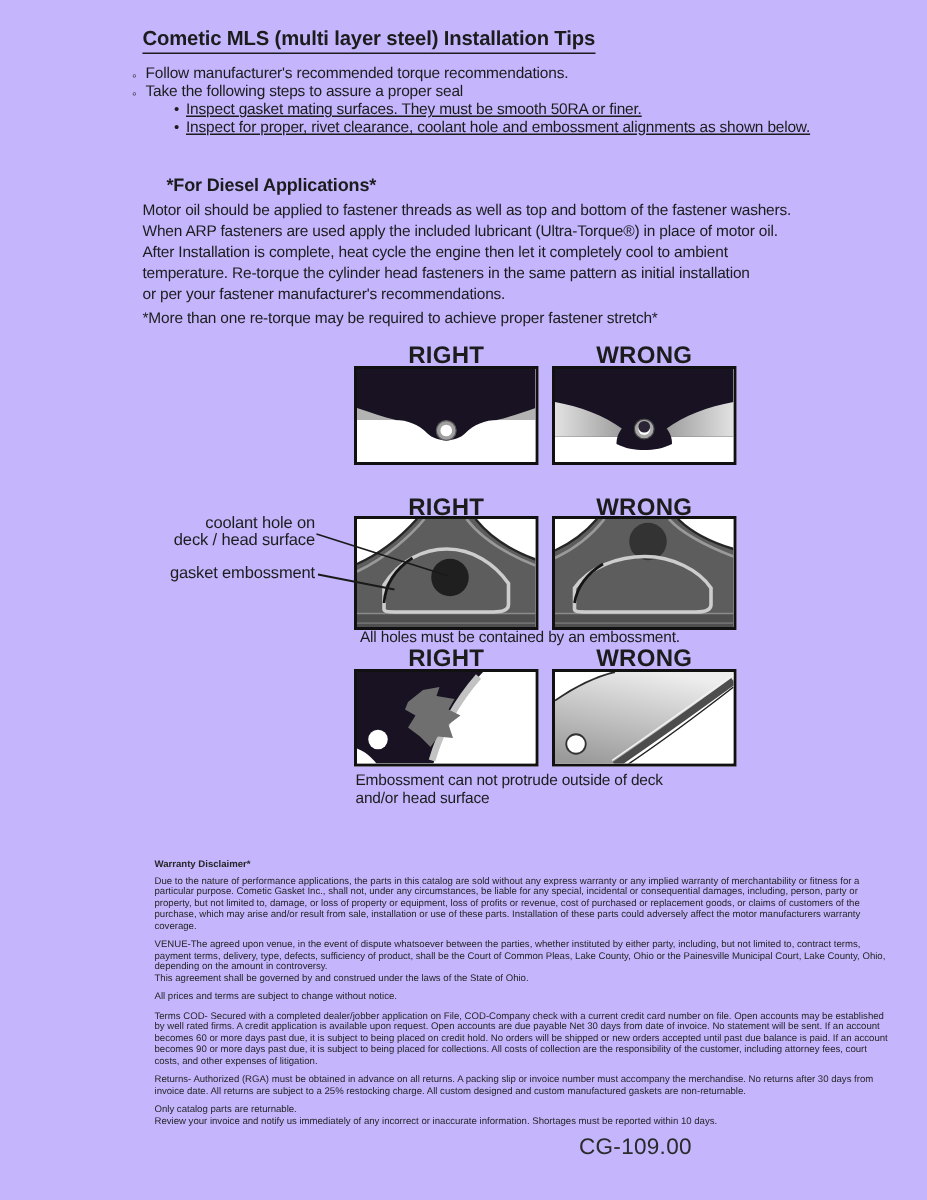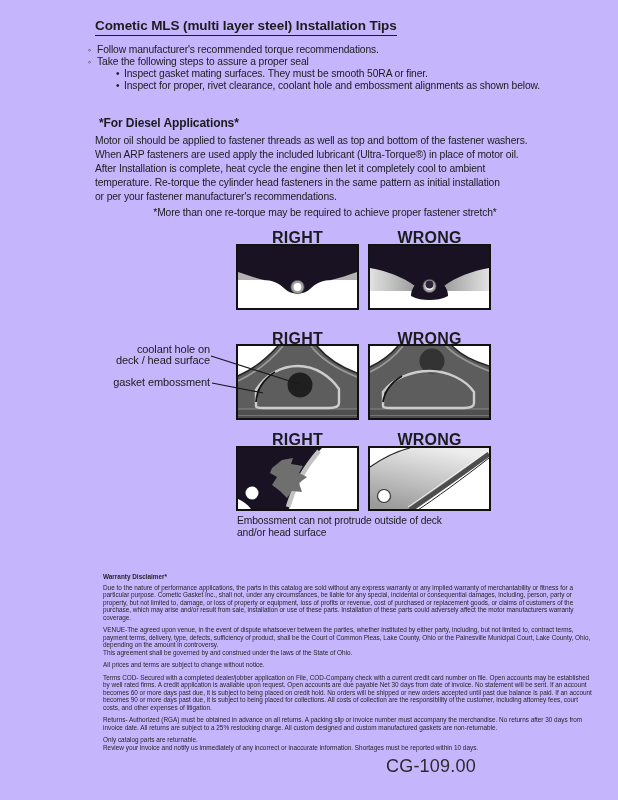--- a/index.html
+++ b/index.html
@@ -10,36 +10,36 @@
   }
   .abs{position:absolute;}
   .doc-title{
     left:95px;top:18px;font-size:13.5px;font-weight:bold;
     border-bottom:1.6px solid #1c1c1c;padding-bottom:2px;letter-spacing:-0.1px;
     display:inline-block;
   }
   .tips{left:88px;top:44px;font-size:10.3px;letter-spacing:-0.12px;line-height:12px;}
   .tip-row{white-space:nowrap;}
   .tip-marker{display:inline-block;width:9px;font-size:9px;vertical-align:top;line-height:12px;}
-  .tip-sub{padding-left:28px;}
+  .tip-sub{padding-left:28px;text-decoration:underline;}
   .tip-sub .tip-marker{width:8px;font-size:10px;}
-  .diesel-h{left:99px;top:116px;font-size:12px;font-weight:bold;letter-spacing:-0.1px;}
+  .diesel-h{left:111px;top:116px;font-size:12px;font-weight:bold;letter-spacing:-0.1px;}
   .bodytext{font-size:10.3px;letter-spacing:-0.12px;line-height:14px;white-space:pre-line;}
   .p1{left:95px;top:134px;width:460px;}
   .p2{left:95px;top:162px;width:460px;}
-  .pnote{left:95px;top:206px;width:460px;text-align:center;}
+  .pnote{left:95px;top:206px;width:460px;}
   .dlabel{font-size:16px;font-weight:bold;letter-spacing:0.2px;text-align:center;width:123px;}
   .dbox{width:119px;height:auto;border:2px solid #111;background:#fff;line-height:0;}
   .dbox svg{display:block;}
   .dcaption{font-size:10.3px;letter-spacing:-0.12px;line-height:11.5px;white-space:pre-line;}
   .annot{font-size:11px;letter-spacing:-0.1px;line-height:11px;text-align:right;}
   .legal{left:103px;top:573px;width:492px;font-size:6.4px;line-height:7.5px;letter-spacing:0;color:#262626;}
   .legal p{margin:0 0 5px 0;white-space:pre-line;}
   .legal .lh{font-weight:bold;margin:0 0 3px 0;}
-  .doc-code{left:386px;top:756px;font-size:18px;color:#2b2b2b;letter-spacing:0.2px;}
+  .doc-code{left:386px;top:756px;font-size:15px;color:#2b2b2b;letter-spacing:0.2px;}
 </style>
 </head>
 <body>
 
 <div class="page">
 
   <div class="abs doc-title">Cometic MLS (multi layer steel) Installation Tips</div>
 
   <div class="abs tips">
     <div class="tip-row"><span class="tip-marker">◦</span><span>Follow manufacturer's recommended torque recommendations.</span></div>
@@ -137,20 +137,21 @@
       <path d="M13,60 L13,46 C23,32 42,25 60,25 C78,25 96,34 104,46 L104,57 C104,60.5 100,62 94,62 L20,62 C15,62 13,61.5 13,60 Z" stroke="#cdcdcd" stroke-width="2.4" fill="none"></path>
       <path d="M13,56 C15,44 22,36 32,30" stroke="#151515" stroke-width="1.8" fill="none"></path>
     </svg>
   </div>
 
   <svg class="abs" style="left:115px;top:340px;pointer-events:none;" width="260" height="80" viewBox="0 0 260 80">
     <line x1="96" y1="16" x2="184" y2="44" stroke="#1a1a1a" stroke-width="1.2"></line>
     <line x1="97" y1="43" x2="148" y2="53" stroke="#1a1a1a" stroke-width="1.2"></line>
   </svg>
 
+  <div class="abs dcaption" style="left:240px;top:420px;">All holes must be contained by an embossment.</div>
 
   <div class="abs dlabel" style="left:236px;top:431px;">RIGHT</div>
   <div class="abs dlabel" style="left:368px;top:431px;">WRONG</div>
 
   <div class="abs dbox" style="left:236px;top:446px;">
     <svg width="119" height="61" viewBox="0 0 119 61">
       <rect x="0" y="0" width="119" height="61" fill="#ffffff"></rect>
       <path d="M0,0 H84 C70,15 58,32 51,61 L13,61 C9,56 5,53 0,51 Z" fill="#191223"></path>
       <path d="M81,3 C68,18 57,35 50,59" stroke="#c2c2c2" stroke-width="4.5" fill="none"></path>
       <path d="M34,20 L44,12 L55,10 L53,16 L65,18 L61,25 L69,29 L61,35 L64,44 L54,43 L49,50 L42,43 L34,37 L39,29 L32,25 Z" fill="#6f6f6f"></path>

